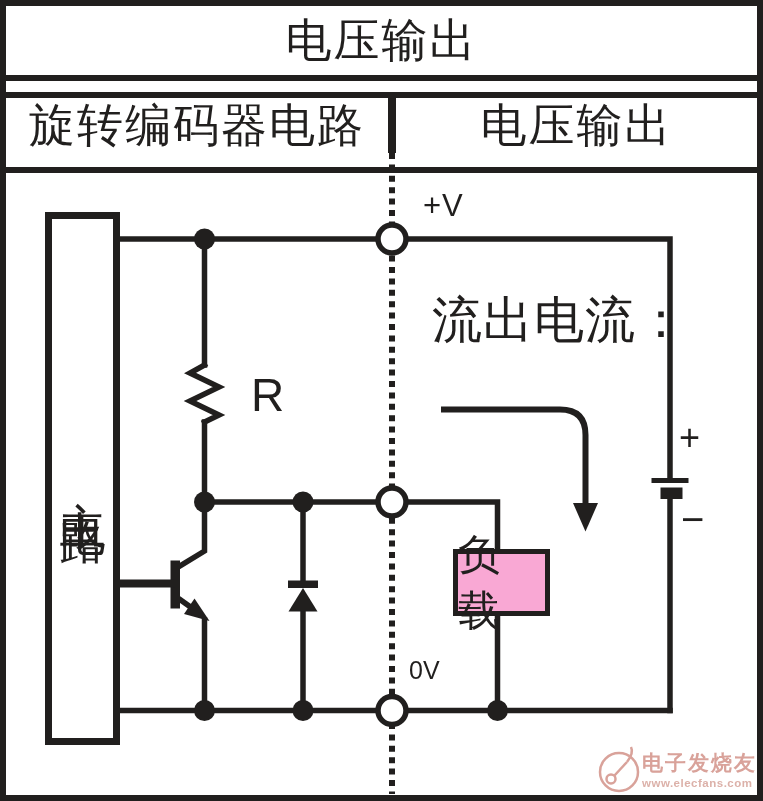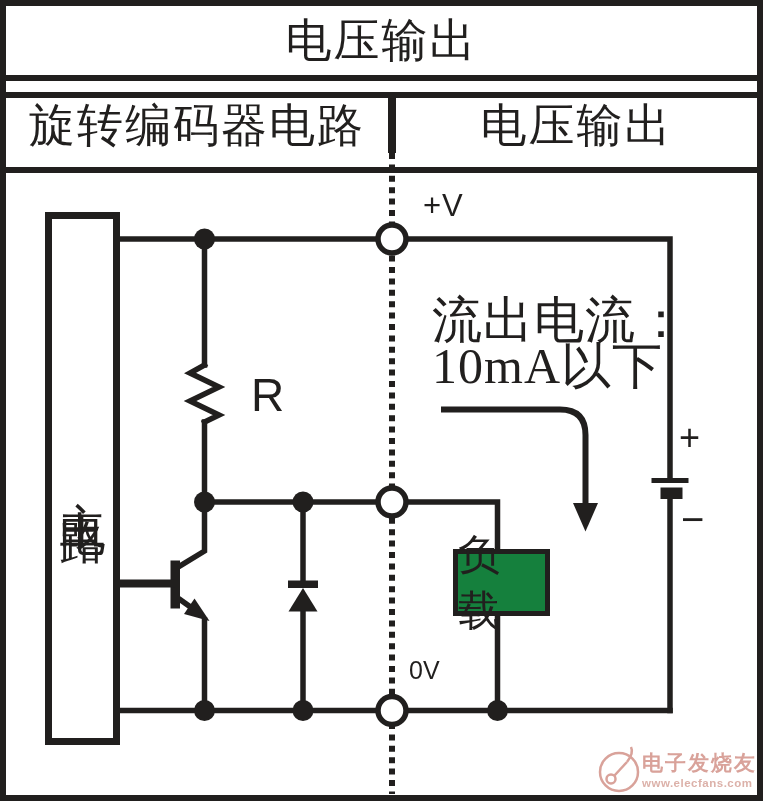--- a/index.html
+++ b/index.html
@@ -41,21 +41,21 @@
   .lbl-batminus { left:681px; top:497px; font-size:40px; }
 
   .main-box { left:45px; top:212px; width:75px; height:533px;
     border:7px solid var(--ink); box-sizing:border-box;
     display:flex; align-items:center; justify-content:center; }
   .main-box span { writing-mode:vertical-rl; text-orientation:upright;
     font-size:46px; letter-spacing:10px; }
   .load-box { left:453px; top:549px; width:97px; height:67px;
     border:5px solid var(--ink); box-sizing:border-box;
     display:flex; align-items:center; justify-content:center;
-    font-size:42px; letter-spacing:2px; background:#15803d; }
+    font-size:42px; letter-spacing:2px; background:#f9a8d4; }
 
   .watermark { left:596px; top:740px; width:165px; height:58px;
     display:flex; align-items:center; 
     font-family:"Liberation Sans","DejaVu Sans",sans-serif; }
   .wm-text { display:flex; flex-direction:column; }
   .wm-brand { font-size:21px; font-weight:bold; letter-spacing:2px; color:var(--wm); }
   .wm-site  { font-size:11.5px; font-weight:bold; color:var(--wm2); letter-spacing:0.5px; }
 </style>
 </head>
 <body>
@@ -131,21 +131,20 @@
   <div class="abs main-box">
     <span>主电路</span>
   </div>
   <div class="abs load-box">负载</div>
 
   <div class="lbl sans lbl-plusv">+V</div>
   <div class="lbl sans lbl-zerov">0V</div>
   <div class="lbl sans lbl-r">R</div>
   <div class="lbl current-note">
     <div>流出电流：</div>
-    <div>10mA以下</div>
   </div>
   <div class="lbl sans lbl-batplus">+</div>
   <div class="lbl sans lbl-batminus">−</div>
 
   <div class="abs watermark">
     <svg width="46" height="52" viewBox="0 0 46 52">
       <circle cx="23" cy="29" r="19" fill="none" stroke="#d9a29a" stroke-width="2.5"></circle>
       <circle cx="15" cy="36" r="4.5" fill="none" stroke="#d9a29a" stroke-width="2.5"></circle>
       <line x1="18.5" y1="32.5" x2="31" y2="19" stroke="#d9a29a" stroke-width="2.5"></line>
       <path d="M31,19 q7,-9 4,-15" fill="none" stroke="#d9a29a" stroke-width="2.5"></path>

